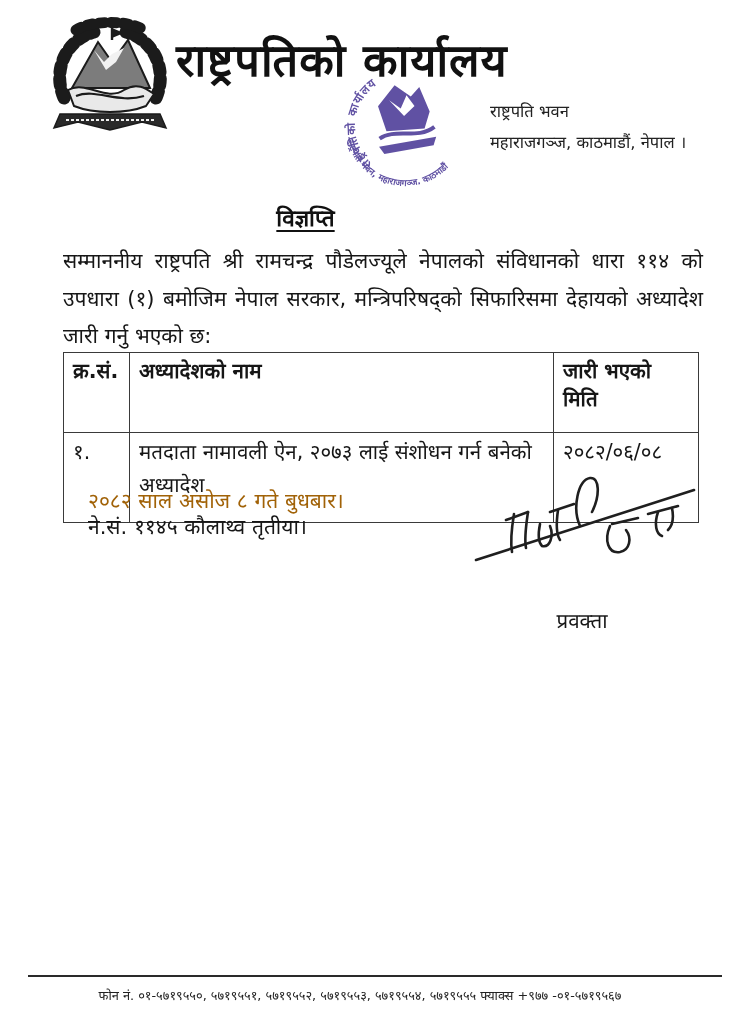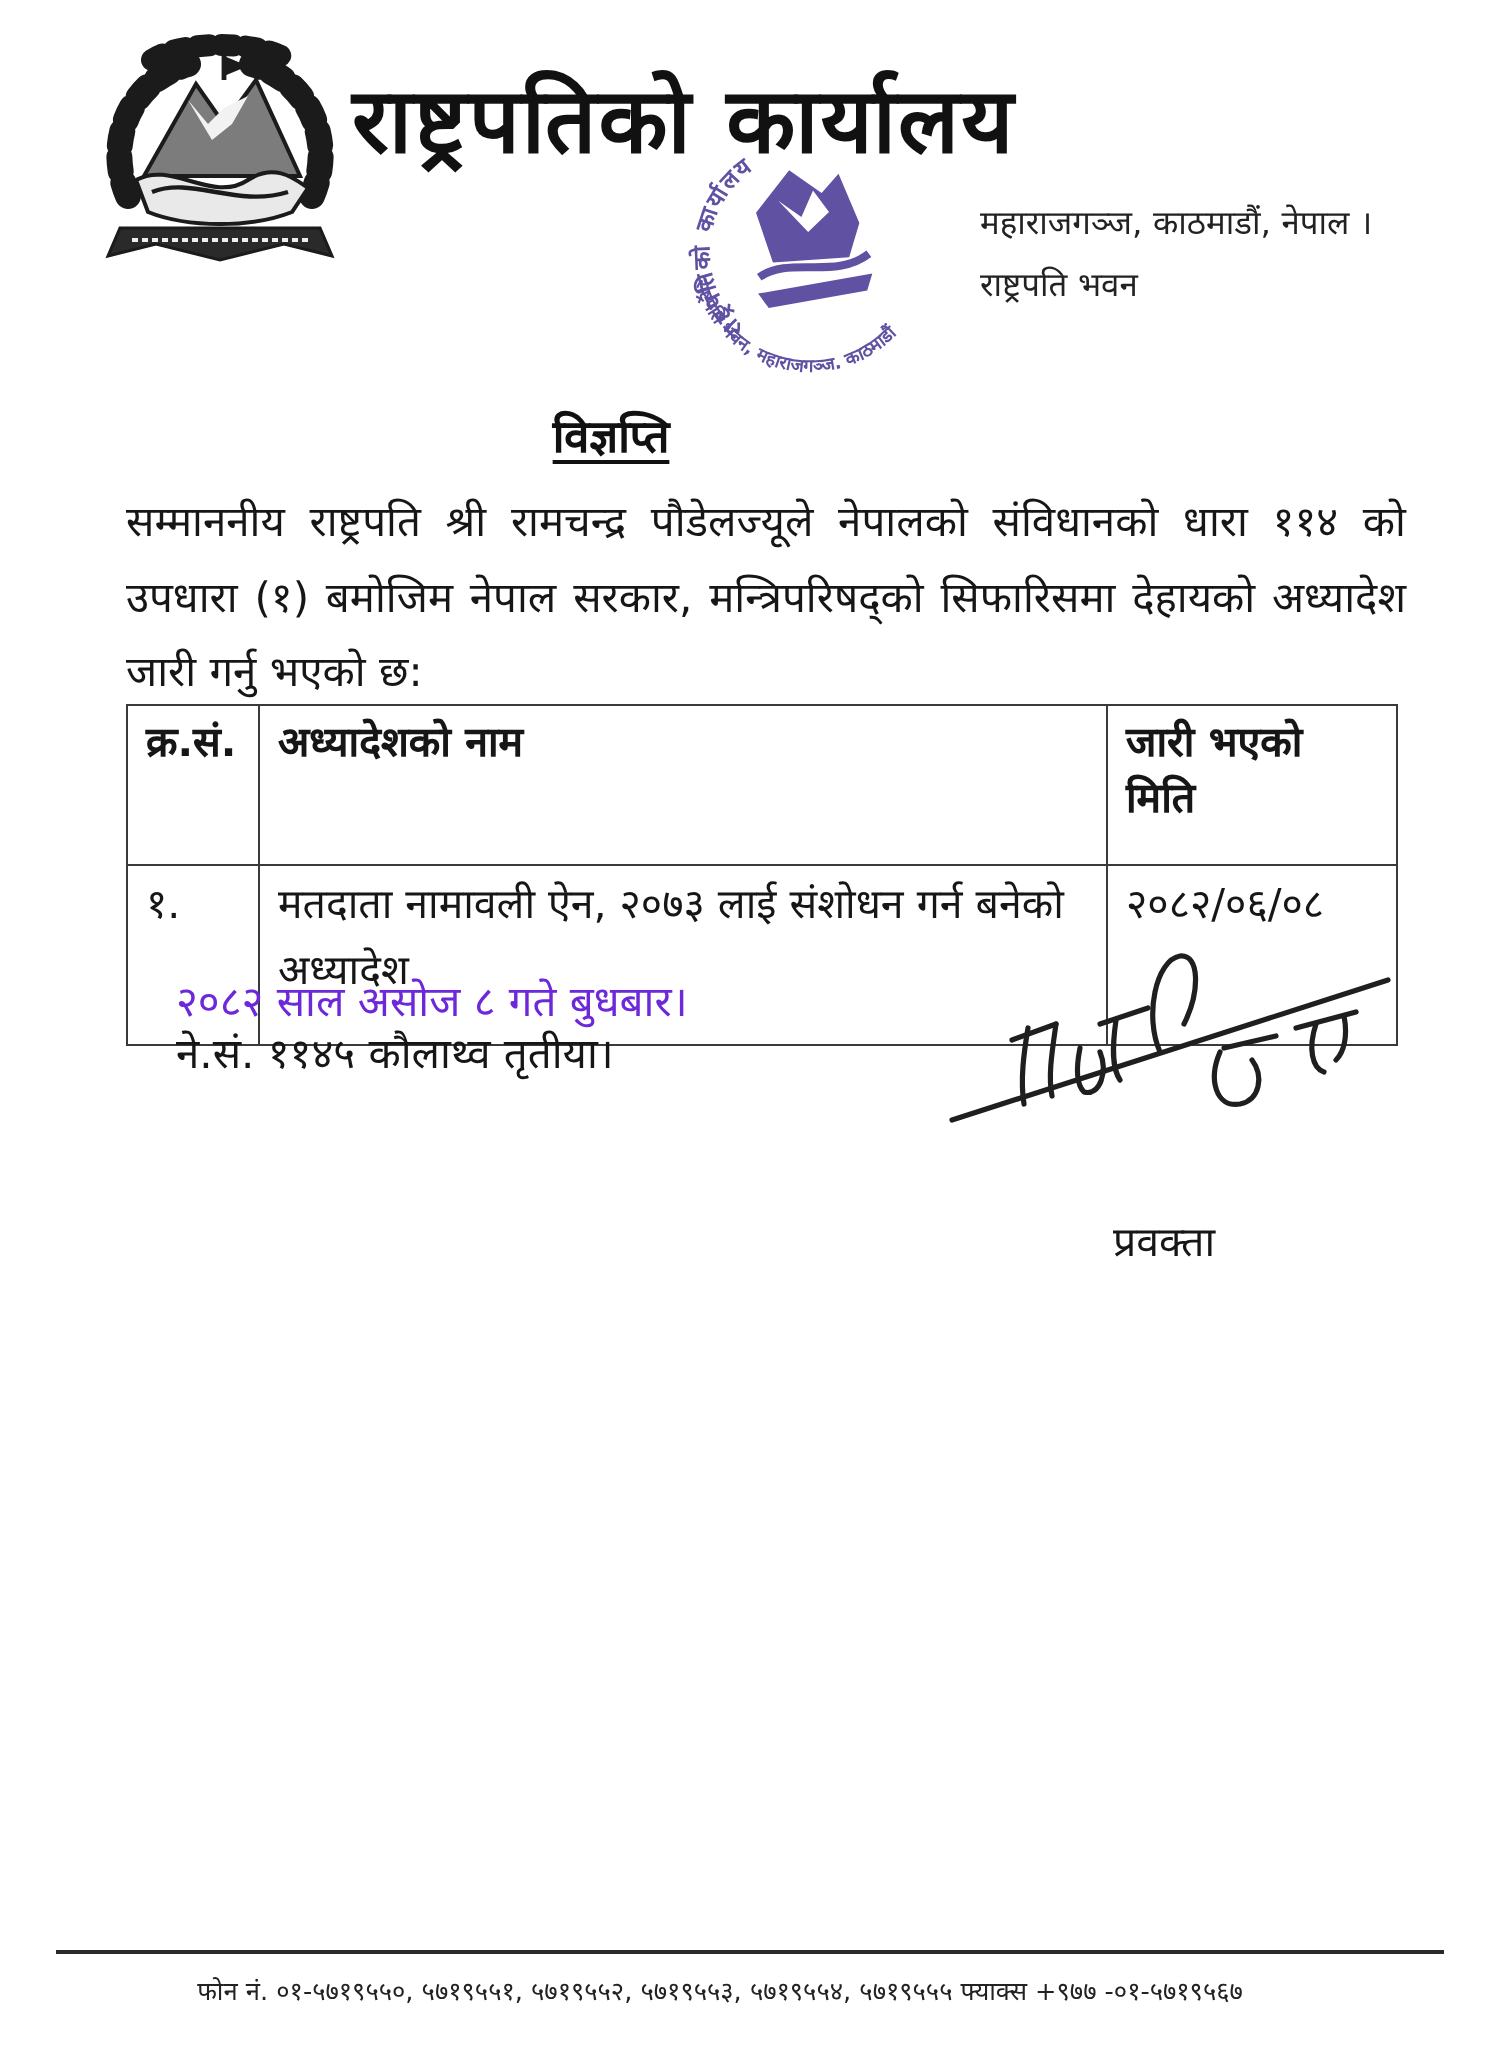--- a/index.html
+++ b/index.html
@@ -72,21 +72,21 @@
     text-align: left;
     vertical-align: top;
     font-weight: 600;
   }
   .ordinance-table td { font-weight: 400; line-height: 33px; }
   .col-sn   { width: 66px; }
   .col-name { width: 424px; }
   .col-date { width: 145px; }
 
   
-  .date-line-1 { left: 88px; top: 486px; font-size: 21px; color: #6d28d9; }
+  .date-line-1 { left: 88px; top: 486px; font-size: 21px; color: #a16207; }
   .date-line-2 { left: 88px; top: 512px; font-size: 21px; color: #161616; }
 
   
   .signature-svg { left: 462px; top: 468px; }
   .signatory-name {
     left: 462px; top: 568px; width: 240px;
     text-align: center;
     font-size: 20.5px;
     color: #161616;
   }
@@ -153,22 +153,22 @@
       <text font-size="11.5" font-weight="700" fill="#4b3a97" stroke="none" letter-spacing="1">
         <textPath href="#arcTop" startOffset="14%">राष्ट्रपतिको कार्यालय</textPath>
       </text>
       <text font-size="9" font-weight="700" fill="#4b3a97" stroke="none">
         <textPath href="#arcBottom" startOffset="2%">राष्ट्रपति भवन, महाराजगञ्ज, काठमाडौं</textPath>
       </text>
     </g>
   </svg>
 
   <div class="abs address-block">
+    <div>राष्ट्रपति भवन</div>
     <div>महाराजगञ्ज, काठमाडौं, नेपाल ।</div>
-    <div>राष्ट्रपति भवन</div>
   </div>
 
   <div class="abs notice-title">विज्ञप्ति</div>
 
   <div class="abs notice-body">सम्माननीय राष्ट्रपति श्री रामचन्द्र पौडेलज्यूले नेपालको संविधानको धारा ११४ को उपधारा (१) बमोजिम नेपाल सरकार, मन्त्रिपरिषद्को सिफारिसमा देहायको अध्यादेश जारी गर्नु भएको छ:</div>
 
   <table class="abs ordinance-table">
     <colgroup>
         <col class="col-sn">
         <col class="col-name">

